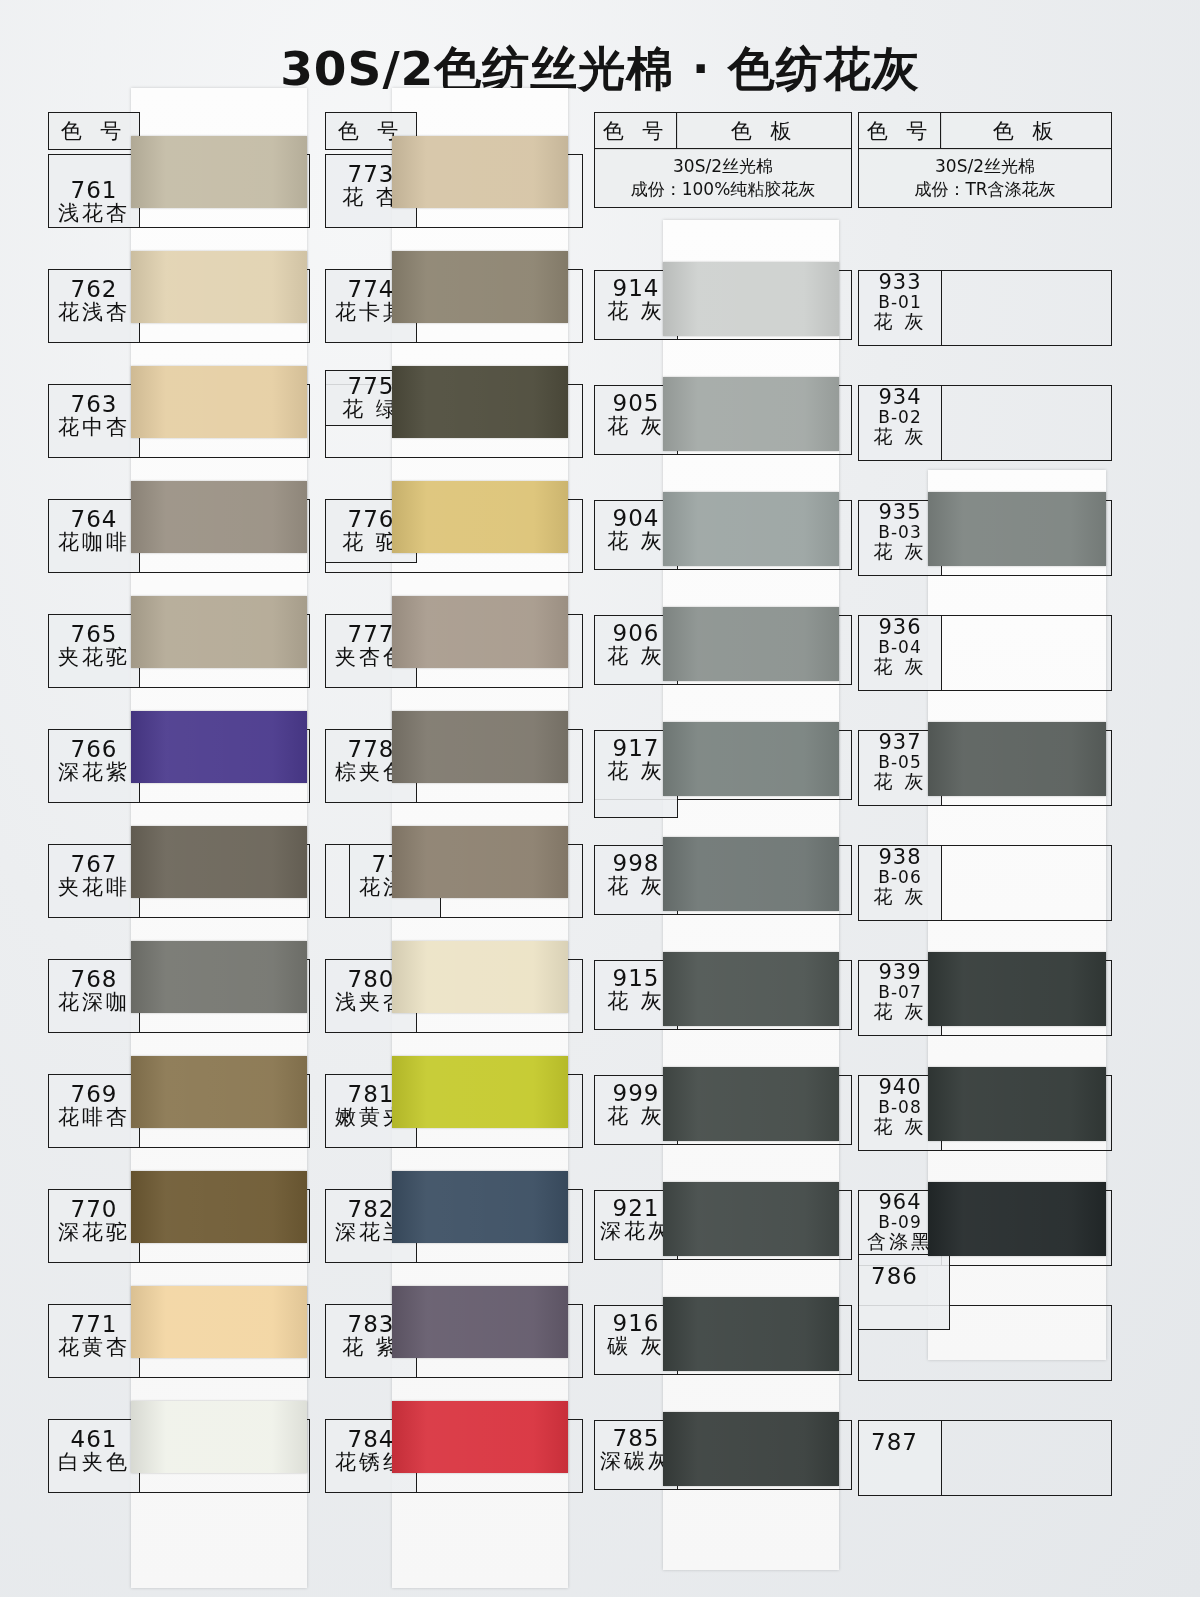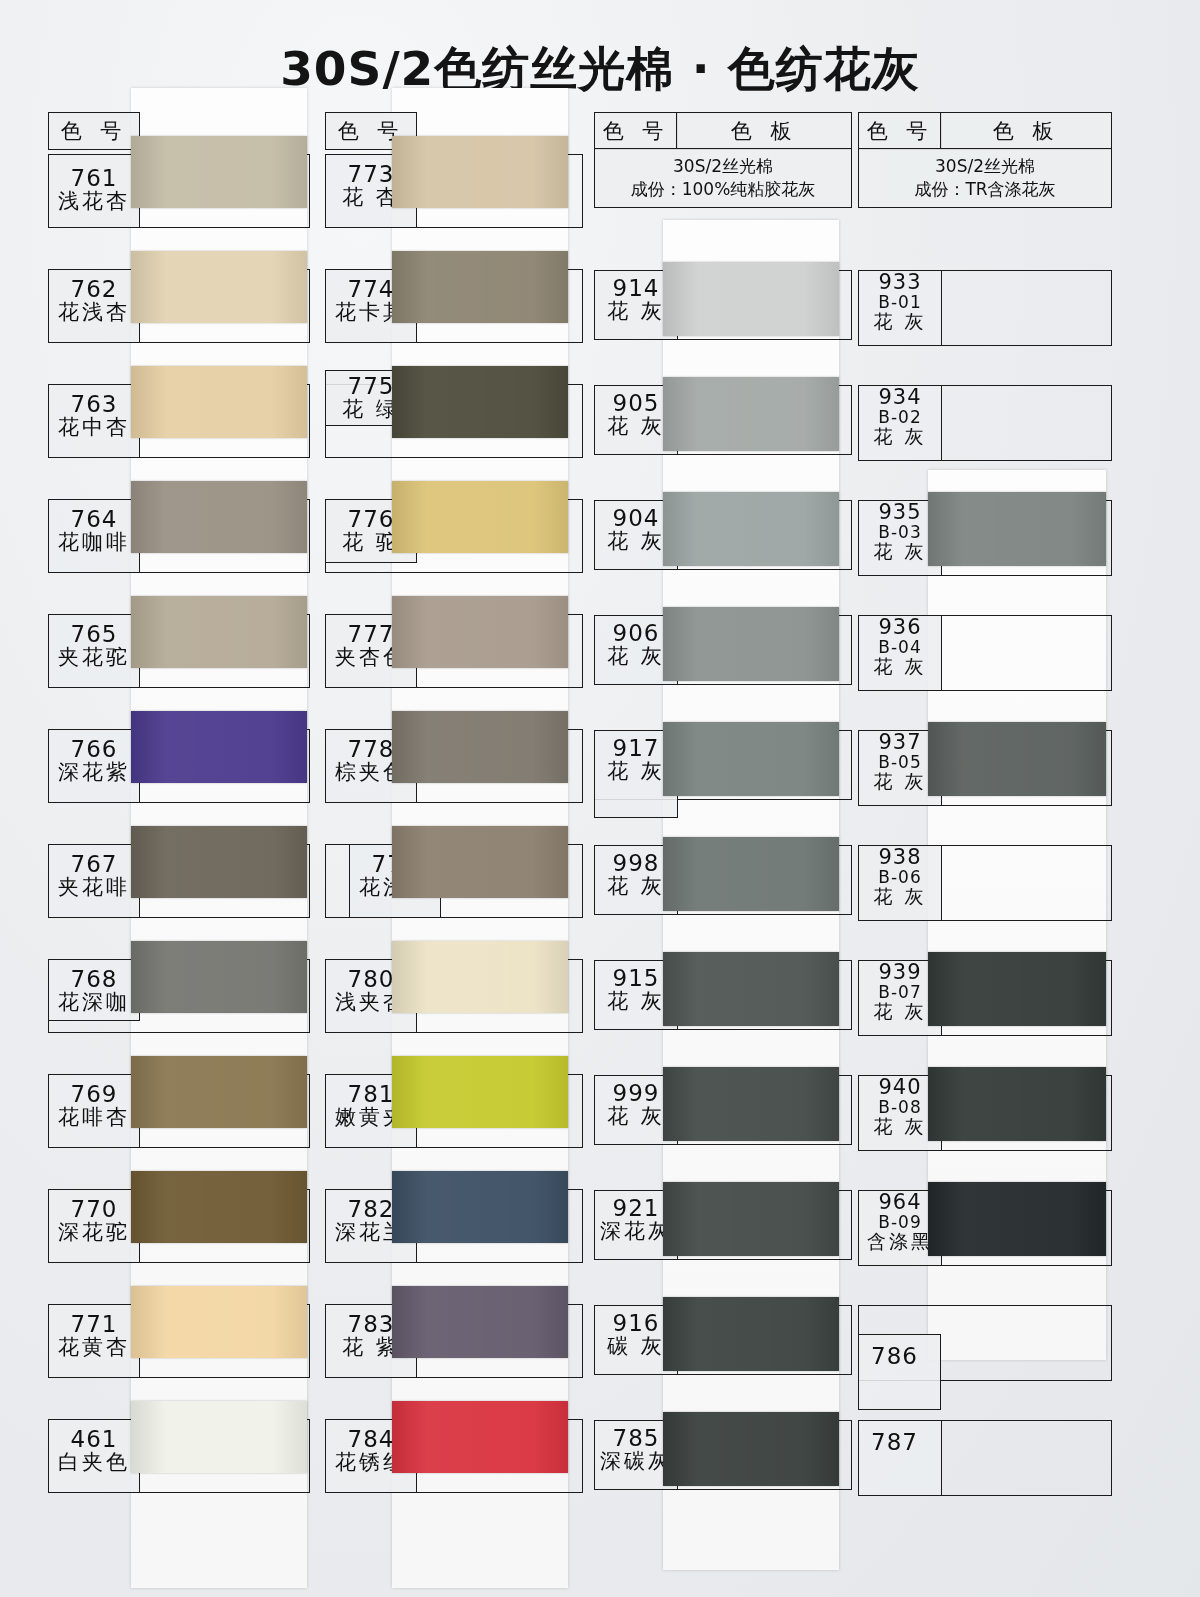--- a/index.html
+++ b/index.html
@@ -134,21 +134,21 @@
     </div>
     <div class="hdr" style="left: 940.4px; top: 112px; width: 171.6px; height: 38px;">
       <span class="h-txt">色 板</span>
     </div>
     <div class="desc" style="left: 858px; top: 148.4px; width: 254px; height: 60px;">
       <div>30S/2丝光棉</div>
       <div>成份：TR含涤花灰</div>
     </div>
     <div class="rowbox" style="left: 48px; top: 154px; width: 262px; height: 74px;"></div>
     <div class="swatch" style="left: 131px; top: 136px; width: 176px; height: 72px; background: rgb(196, 188, 166);"></div>
-    <div class="lbl" style="left: 48px; top: 154px; width: 92px; height: 74px; padding-top: 12px;">
+    <div class="lbl" style="left: 48px; top: 154px; width: 92px; height: 74px; padding-top: 24px;">
       <div class="num">761</div>
       <div class="nm">浅花杏</div>
     </div>
     <div class="rowbox" style="left: 48px; top: 269px; width: 262px; height: 74px;"></div>
     <div class="swatch" style="left: 131px; top: 251px; width: 176px; height: 72px; background: rgb(226, 211, 178);"></div>
     <div class="lbl" style="left: 48px; top: 269px; width: 92px; height: 74px; padding-top: 8px;">
       <div class="num">762</div>
       <div class="nm">花浅杏</div>
     </div>
     <div class="rowbox" style="left: 48px; top: 384px; width: 262px; height: 74px;"></div>
@@ -176,21 +176,21 @@
       <div class="nm">深花紫</div>
     </div>
     <div class="rowbox" style="left: 48px; top: 844px; width: 262px; height: 74px;"></div>
     <div class="swatch" style="left: 131px; top: 826px; width: 176px; height: 72px; background: rgb(107, 101, 89);"></div>
     <div class="lbl" style="left: 48px; top: 844px; width: 92px; height: 74px; padding-top: 8px;">
       <div class="num">767</div>
       <div class="nm">夹花啡</div>
     </div>
     <div class="rowbox" style="left: 48px; top: 959px; width: 262px; height: 74px;"></div>
     <div class="swatch" style="left: 131px; top: 941px; width: 176px; height: 72px; background: rgb(117, 118, 112);"></div>
-    <div class="lbl" style="left: 48px; top: 959px; width: 92px; height: 62px; padding-top: 8px;">
+    <div class="lbl" style="left: 48px; top: 959px; width: 92px; height: 74px; padding-top: 8px;">
       <div class="num">768</div>
       <div class="nm">花深咖</div>
     </div>
     <div class="rowbox" style="left: 48px; top: 1074px; width: 262px; height: 74px;"></div>
     <div class="swatch" style="left: 131px; top: 1056px; width: 176px; height: 72px; background: rgb(138, 119, 81);"></div>
     <div class="lbl" style="left: 48px; top: 1074px; width: 92px; height: 74px; padding-top: 8px;">
       <div class="num">769</div>
       <div class="nm">花啡杏</div>
     </div>
     <div class="rowbox" style="left: 48px; top: 1189px; width: 262px; height: 74px;"></div>
@@ -402,20 +402,20 @@
       <div class="nm">花 灰</div>
     </div>
     <div class="rowbox" style="left: 858px; top: 1190px; width: 254px; height: 76px;"></div>
     <div class="swatch" style="left: 928px; top: 1182px; width: 178px; height: 74px; background: rgb(35, 41, 42);"></div>
     <div class="lbl three" style="left: 858px; top: 1190px; width: 84px; height: 76px; padding-top: 1px;">
       <div class="num">964</div>
       <div class="sub">B-09</div>
       <div class="nm">含涤黑</div>
     </div>
     <div class="rowbox" style="left: 858px; top: 1305px; width: 254px; height: 76px;"></div>
-    <div class="lbl" style="left: 858px; top: 1334px; width: 83px; height: 76px; padding-top: 10px; text-align: left; padding-left: 12px;">
+    <div class="lbl" style="left: 858px; top: 1254px; width: 92px; height: 76px; padding-top: 10px; text-align: left; padding-left: 12px;">
       <div class="num">786</div>
     </div>
     <div class="rowbox" style="left: 858px; top: 1420px; width: 254px; height: 76px;"></div>
     <div class="lbl" style="left: 858px; top: 1420px; width: 84px; height: 76px; padding-top: 10px; text-align: left; padding-left: 12px;">
       <div class="num">787</div>
     </div>
   </div>
 
 </body></html>

